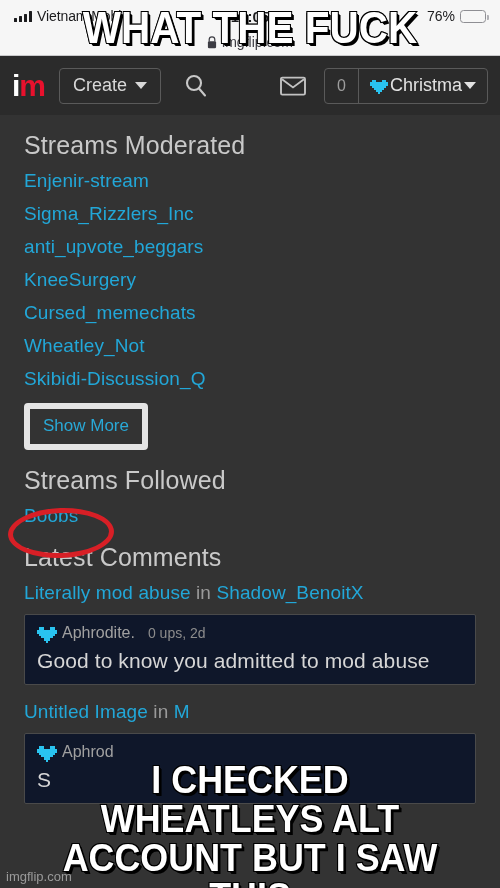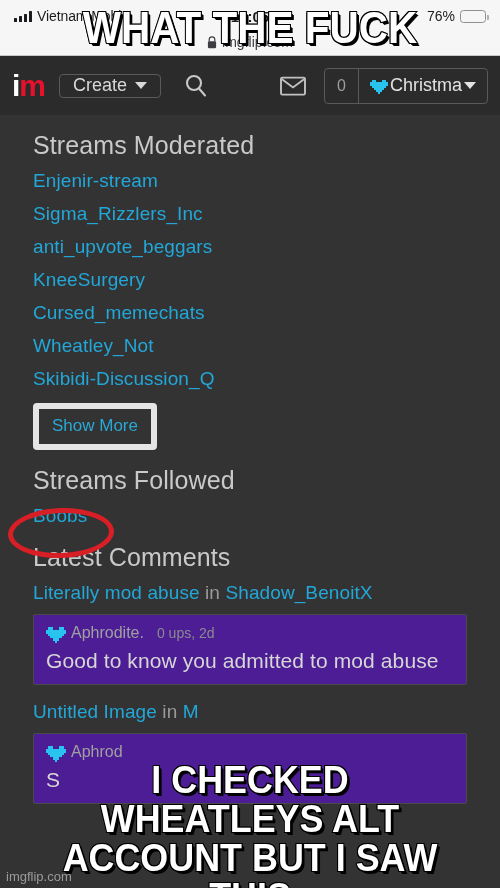--- a/index.html
+++ b/index.html
@@ -108,21 +108,21 @@
     font-weight: bold;
     letter-spacing: -1px;
     margin-right: 14px;
     line-height: 1;
     font-family: "Liberation Sans", sans-serif;
   }
   .logo .i { color: #ffffff; }
   .logo .m { color: #e8112d; }
 
   .create-btn {
-    height: 24px;
+    height: 36px;
     border: 1px solid #5a5a5a;
     border-radius: 4px;
     color: #d8d8d8;
     background: transparent;
     font-size: 18px;
     display: flex; align-items: center;
     gap: 8px;
     padding: 0 13px;
     font-family: "Liberation Sans", sans-serif;
     cursor: pointer;
@@ -178,21 +178,21 @@
     width: 18px; height: 16px;
     flex: none;
   }
   .pix-heart svg { display: block; }
 
   
   .content {
     position: absolute;
     top: 115px; left: 0;
     width: 500px;
-    padding: 0 33px;
+    padding: 0 24px;
   }
   .section-title {
     color: #c9c9c9;
     font-size: 25px;
     font-weight: normal;
     margin-top: 16px;
     margin-bottom: 10px;
     letter-spacing: 0.1px;
   }
   .stream-link {
@@ -222,21 +222,21 @@
     margin-bottom: 10px;
     letter-spacing: 0.1px;
   }
   .comment-head a { color: #22a7d8; text-decoration: none; }
 
   .comment-box {
     border: 1px solid #4a4a4a;
     border-radius: 2px;
     padding: 9px 12px 11px;
     margin-bottom: 16px;
-    background: #4c1d95;
+    background: #0f172a;
   }
   .comment-meta {
     display: flex; align-items: center;
     gap: 7px;
     margin-bottom: 7px;
   }
   .comment-user {
     color: #a0a0a0;
     font-size: 16px;
   }

